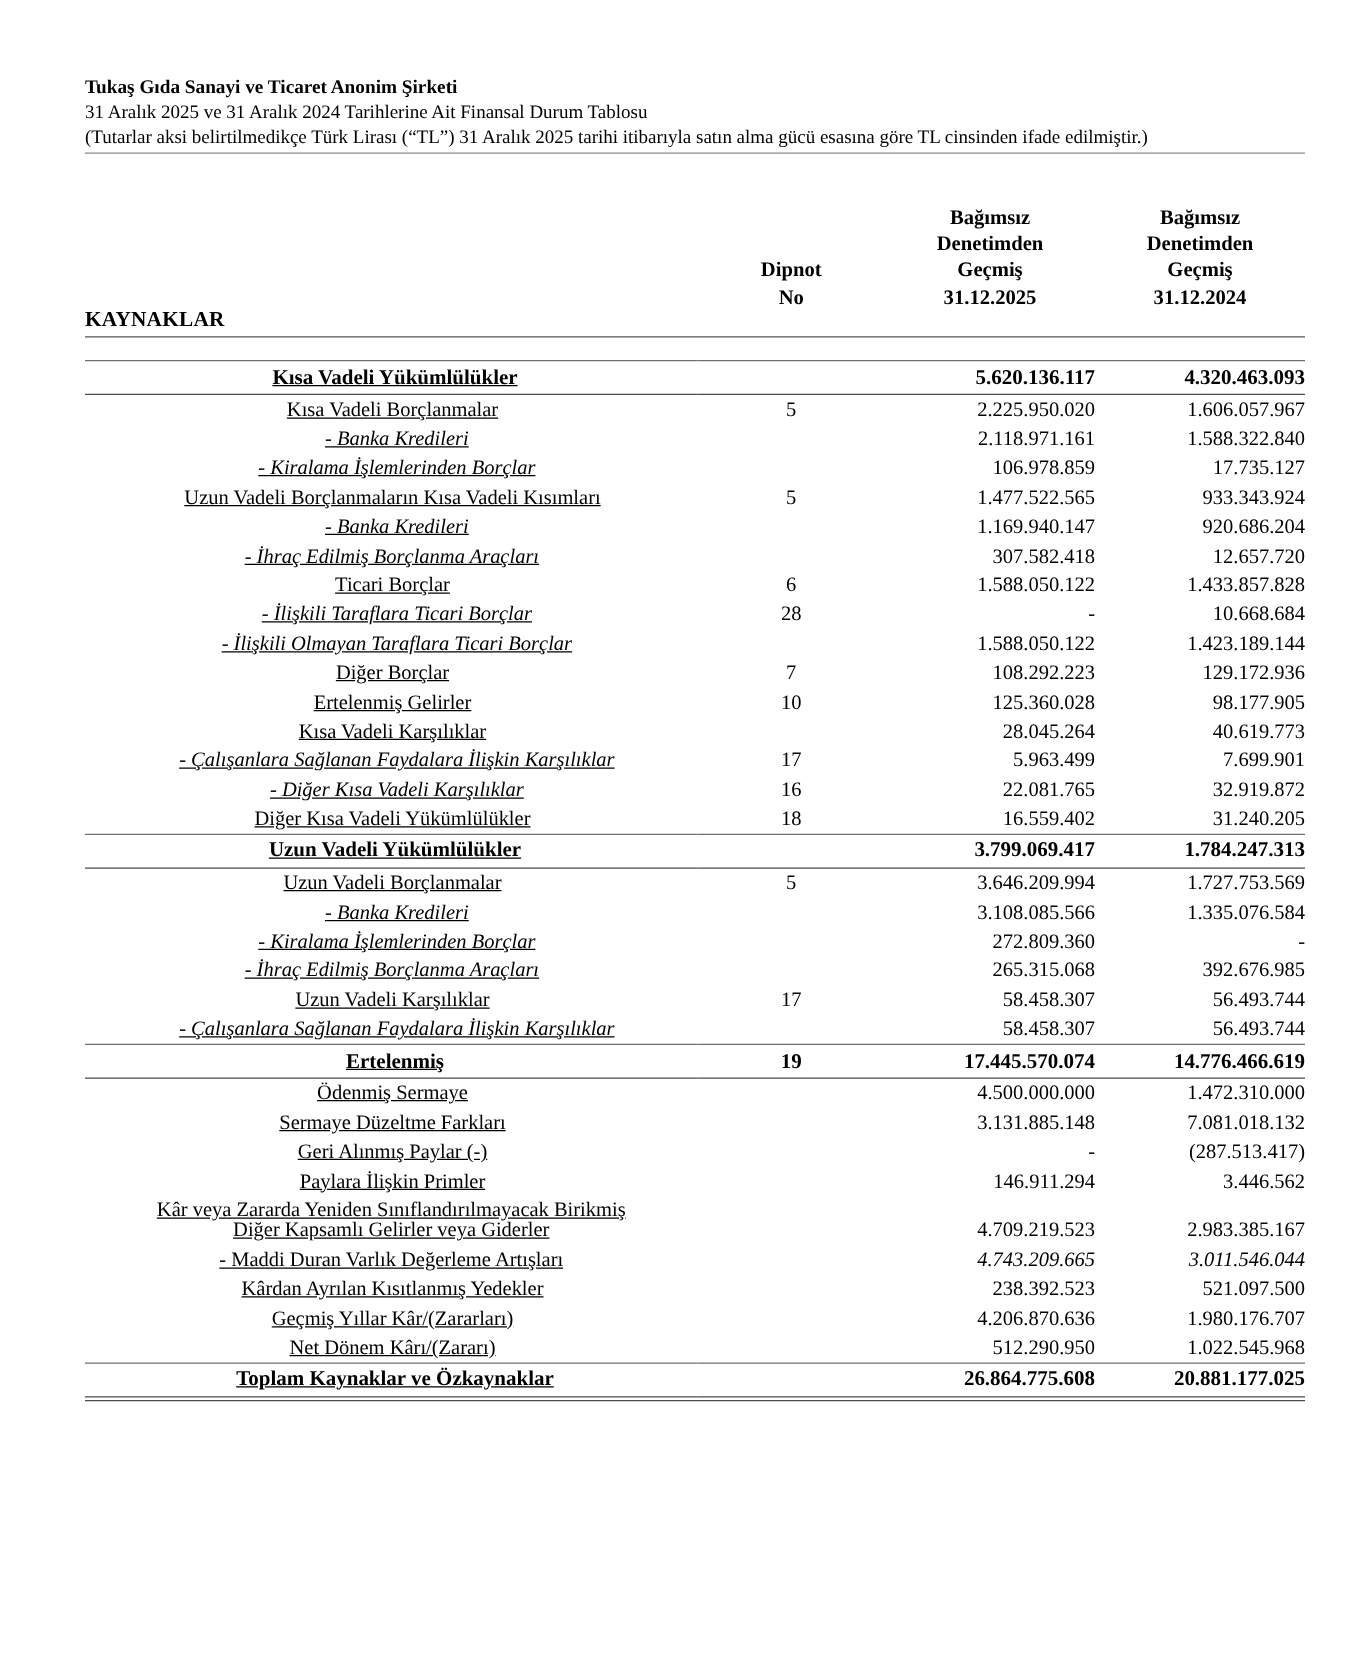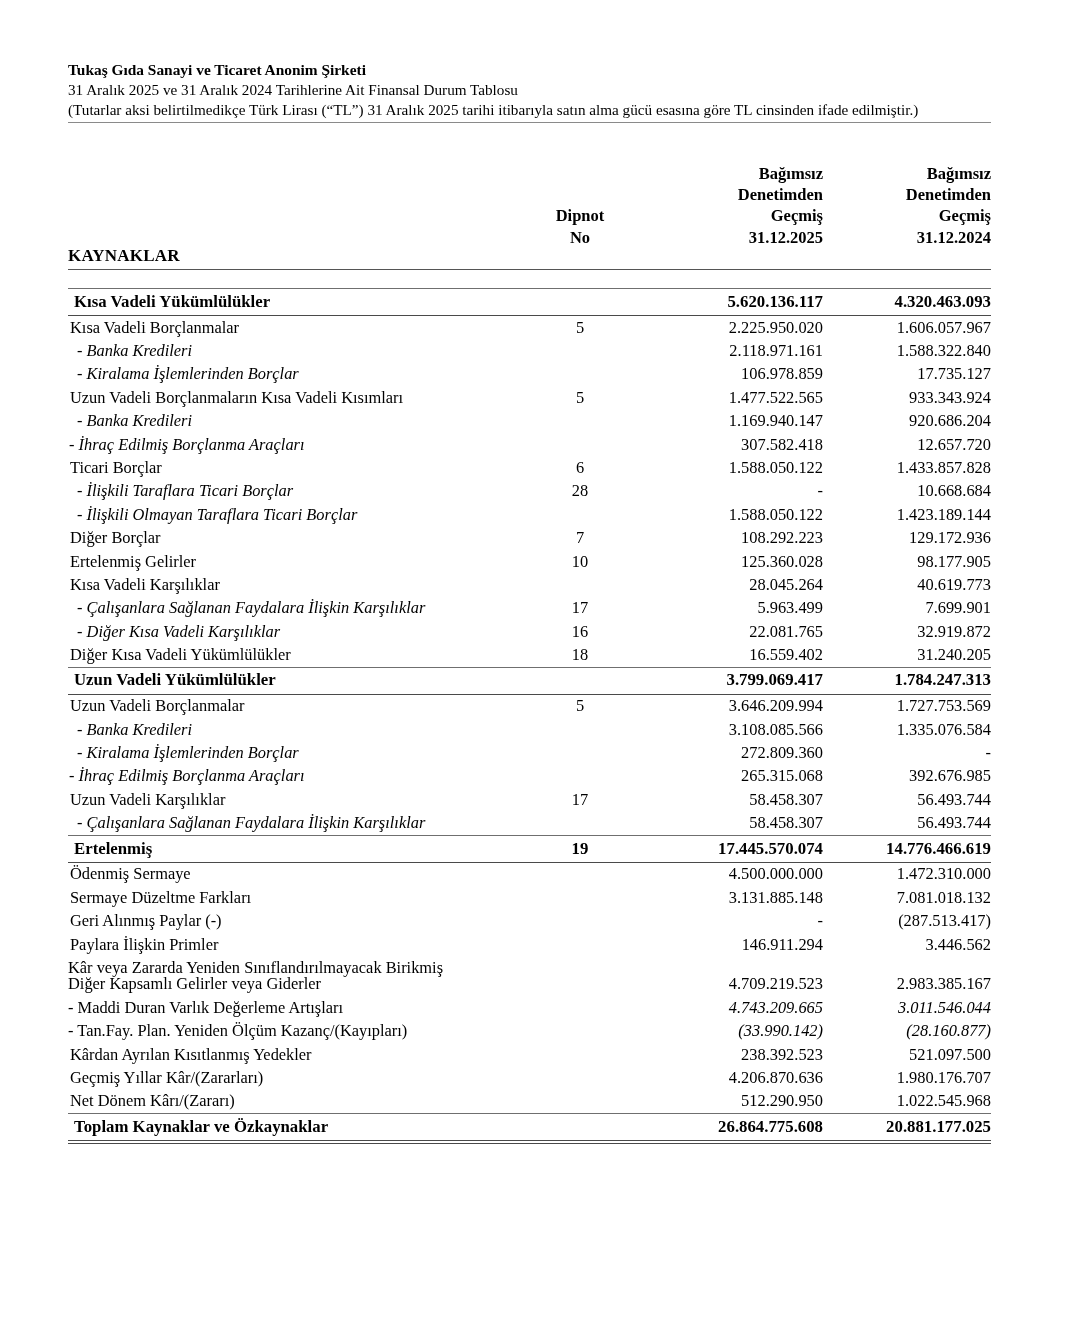--- a/index.html
+++ b/index.html
@@ -12,21 +12,21 @@
     height: 1329px;
     font-family: "Liberation Serif", "DejaVu Serif", serif;
     color: #000000;
     overflow: hidden;
   }
   .page {
     position: relative;
     width: 1080px;
     height: 1329px;
     box-sizing: border-box;
-    padding: 60px 89px 0 68px;
+    padding: 60px 36px 0 68px;
   }
 
   
   .doc-head { margin: 0 0 0 0; }
   .doc-head .line {
     line-height: 1.30;
     font-size: 15.2px;
     white-space: nowrap;
   }
   .doc-head .company {
@@ -42,21 +42,21 @@
   .colhead {
     margin-top: 40px;
     display: flex;
     align-items: flex-end;
   }
   .colhead .spacer { flex: 1 1 auto; }
   .colhead .ch {
     font-weight: bold;
     font-size: 16.5px;
     line-height: 1.30;
-    text-align: right;
+    text-align: center;
     white-space: pre-line;
   }
   .colhead .ch-note {
     width: 150px;
     text-align: center;
   }
   .colhead .ch-val { width: 168px; }
   .colhead .ch-val.second { width: 168px; }
 
   .kaynaklar-row {
@@ -87,21 +87,21 @@
   table.fin col.c-v1    { width: 168px; }
   table.fin col.c-v2    { width: 168px; }
 
   table.fin td {
     font-size: 16.4px;
     line-height: 1.0;
     padding: 3.6px 0 3.4px 0;
     vertical-align: bottom;
     white-space: nowrap;
   }
-  td.label { text-align: left; }
+  td.label { text-align: center; text-decoration: underline; }
   td.note  { text-align: center; }
   td.val   { text-align: right; }
 
   
   tr.item td.label   { padding-left: 2px; }
   tr.sub  td.label   { font-style: italic; padding-left: 9px; }
   tr.sub2 td.label   { font-style: italic; padding-left: 1px; margin-left: 44px; }
   tr.sub  td.val, tr.sub2 td.val { font-style: normal; }
   tr.sub-i td.val    { font-style: italic; }
 
@@ -355,26 +355,20 @@
           <td class="note"></td>
           <td class="val">4.709.219.523</td>
           <td class="val">2.983.385.167</td>
         </tr>
         <tr class="sub-i">
           <td class="label">- Maddi Duran Varlık Değerleme Artışları</td>
           <td class="note"></td>
           <td class="val">4.743.209.665</td>
           <td class="val">3.011.546.044</td>
         </tr>
-        <tr class="sub-i">
-          <td class="label">- Tan.Fay. Plan. Yeniden Ölçüm Kazanç/(Kayıpları)</td>
-          <td class="note"></td>
-          <td class="val">(33.990.142)</td>
-          <td class="val">(28.160.877)</td>
-        </tr>
         <tr class="item">
           <td class="label">Kârdan Ayrılan Kısıtlanmış Yedekler</td>
           <td class="note"></td>
           <td class="val">238.392.523</td>
           <td class="val">521.097.500</td>
         </tr>
         <tr class="item">
           <td class="label">Geçmiş Yıllar Kâr/(Zararları)</td>
           <td class="note"></td>
           <td class="val">4.206.870.636</td>

